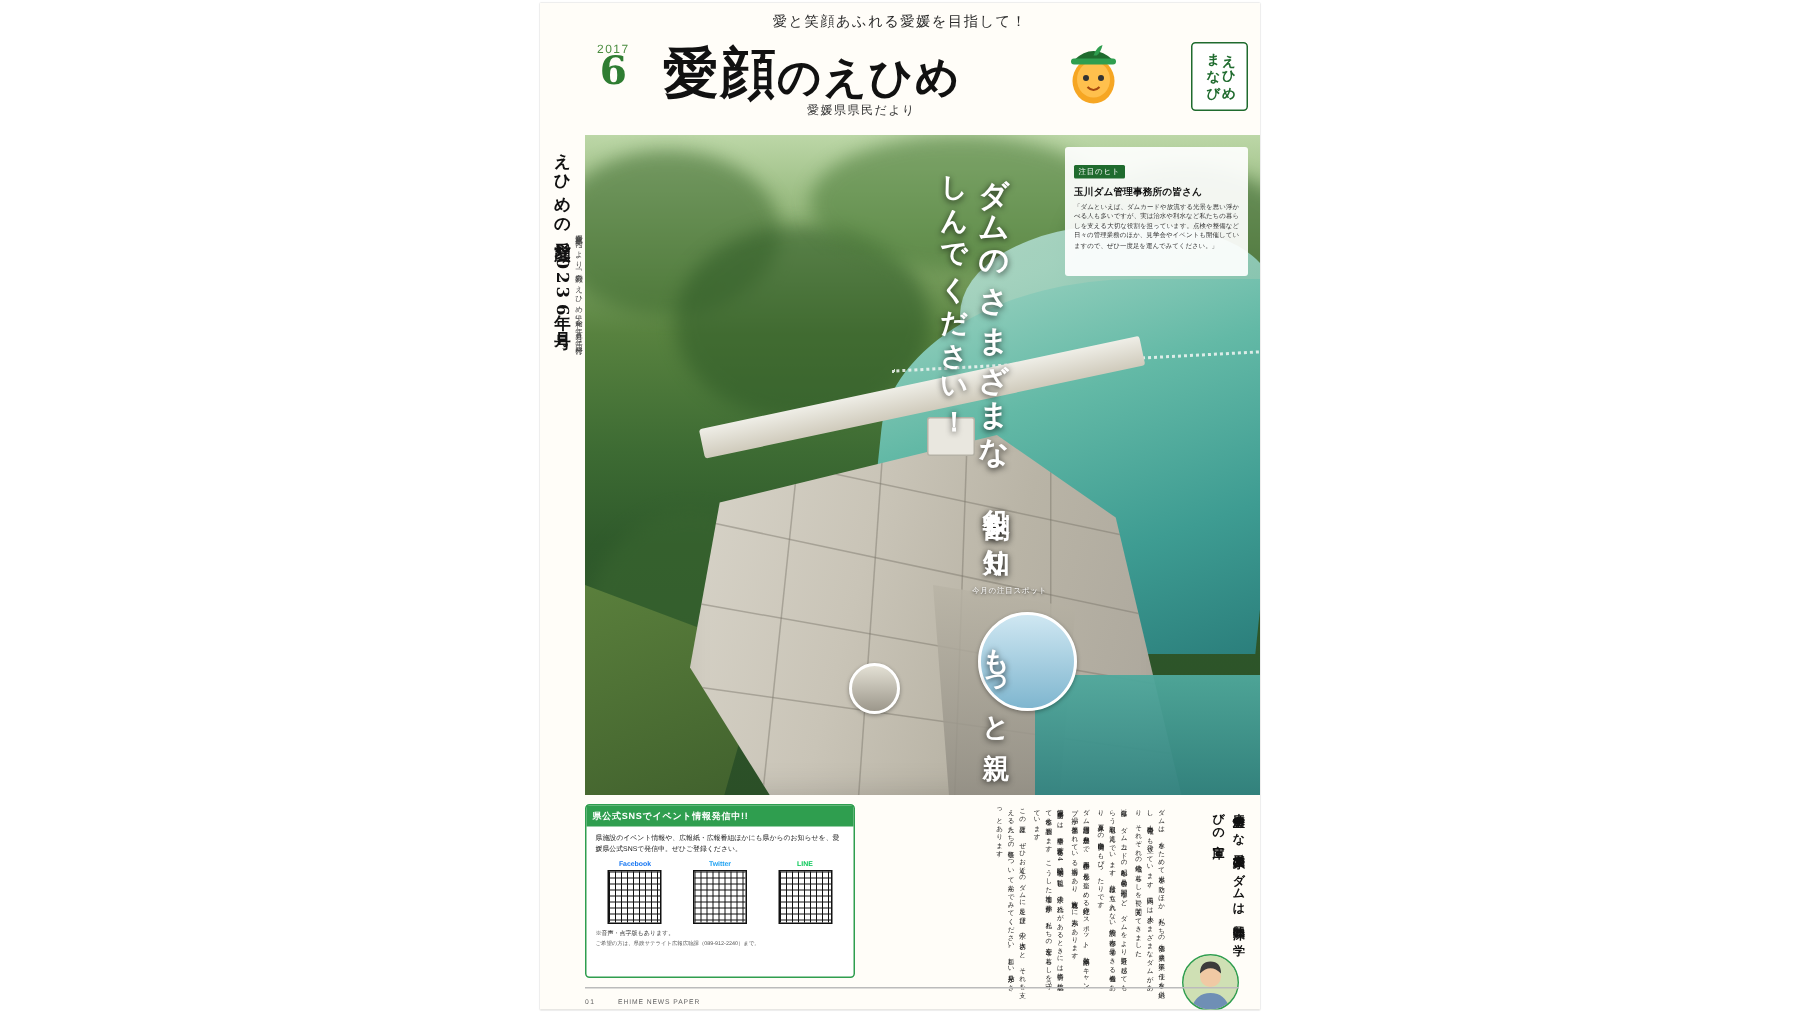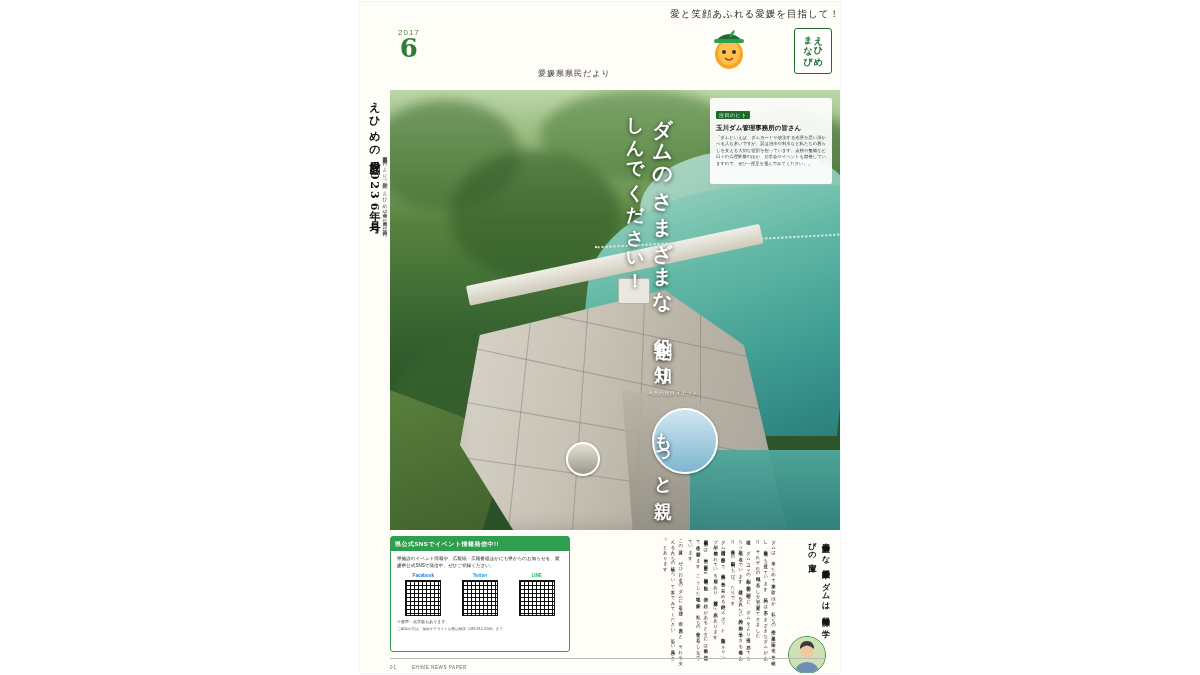--- a/index.html
+++ b/index.html
@@ -12,21 +12,21 @@
   .page{
     position:absolute;left:360px;top:2px;width:480px;height:671px;
     background:#fffdf8;
     box-shadow:0 0 1px rgba(0,0,0,.25);
     overflow:hidden;
   }
 
   
   .masthead{position:relative;height:88px;}
   .tagline{
-    position:absolute;left:0;right:0;top:6px;text-align:right;
+    position:absolute;left:0;right:0;top:6px;text-align:center;
     font-size:9.5px;letter-spacing:1px;color:#2b2b2b;
     font-family:"DejaVu Serif",serif;
   }
   .date-block{position:absolute;left:38px;top:26px;text-align:center;color:#2f7d32;}
   .date-year{font-size:8px;letter-spacing:1px;color:#4a8c3f;}
   .date-month{font-size:26px;font-weight:700;line-height:.9;color:#2f7d32;font-family:"DejaVu Serif",serif;}
   .logo{
     position:absolute;left:82px;top:22px;
     font-size:37px;font-weight:700;letter-spacing:1px;color:#111;
     font-family:"DejaVu Serif",serif;white-space:nowrap;
@@ -220,20 +220,23 @@
   <div class="page">
 
     <div class="masthead">
       <div class="tagline">愛と笑顔あふれる愛媛を目指して！</div>
 
       <div class="date-block">
         <div class="date-year">2017</div>
         <div class="date-month">6</div>
       </div>
 
+      <div class="logo">
+        <span>愛顔</span><span class="sm">の</span><span class="sm">えひめ</span>
+      </div>
       <div class="logo-sub">愛媛県県民だより</div>
 
       <svg class="mascot" viewBox="0 0 42 48">
         <ellipse cx="21" cy="30" rx="14" ry="15" fill="#f6a623"></ellipse>
         <ellipse cx="21" cy="29" rx="11" ry="12" fill="#ffc04d"></ellipse>
         <path d="M8 16 q13 -12 26 0 z" fill="#1f6b2e"></path>
         <rect x="6" y="15" width="30" height="4" rx="2" fill="#2f9e4f"></rect>
         <circle cx="16" cy="28" r="2" fill="#333"></circle>
         <circle cx="26" cy="28" r="2" fill="#333"></circle>
         <path d="M17 34 q4 4 8 0" stroke="#a5480f" stroke-width="1.4" fill="none"></path>

